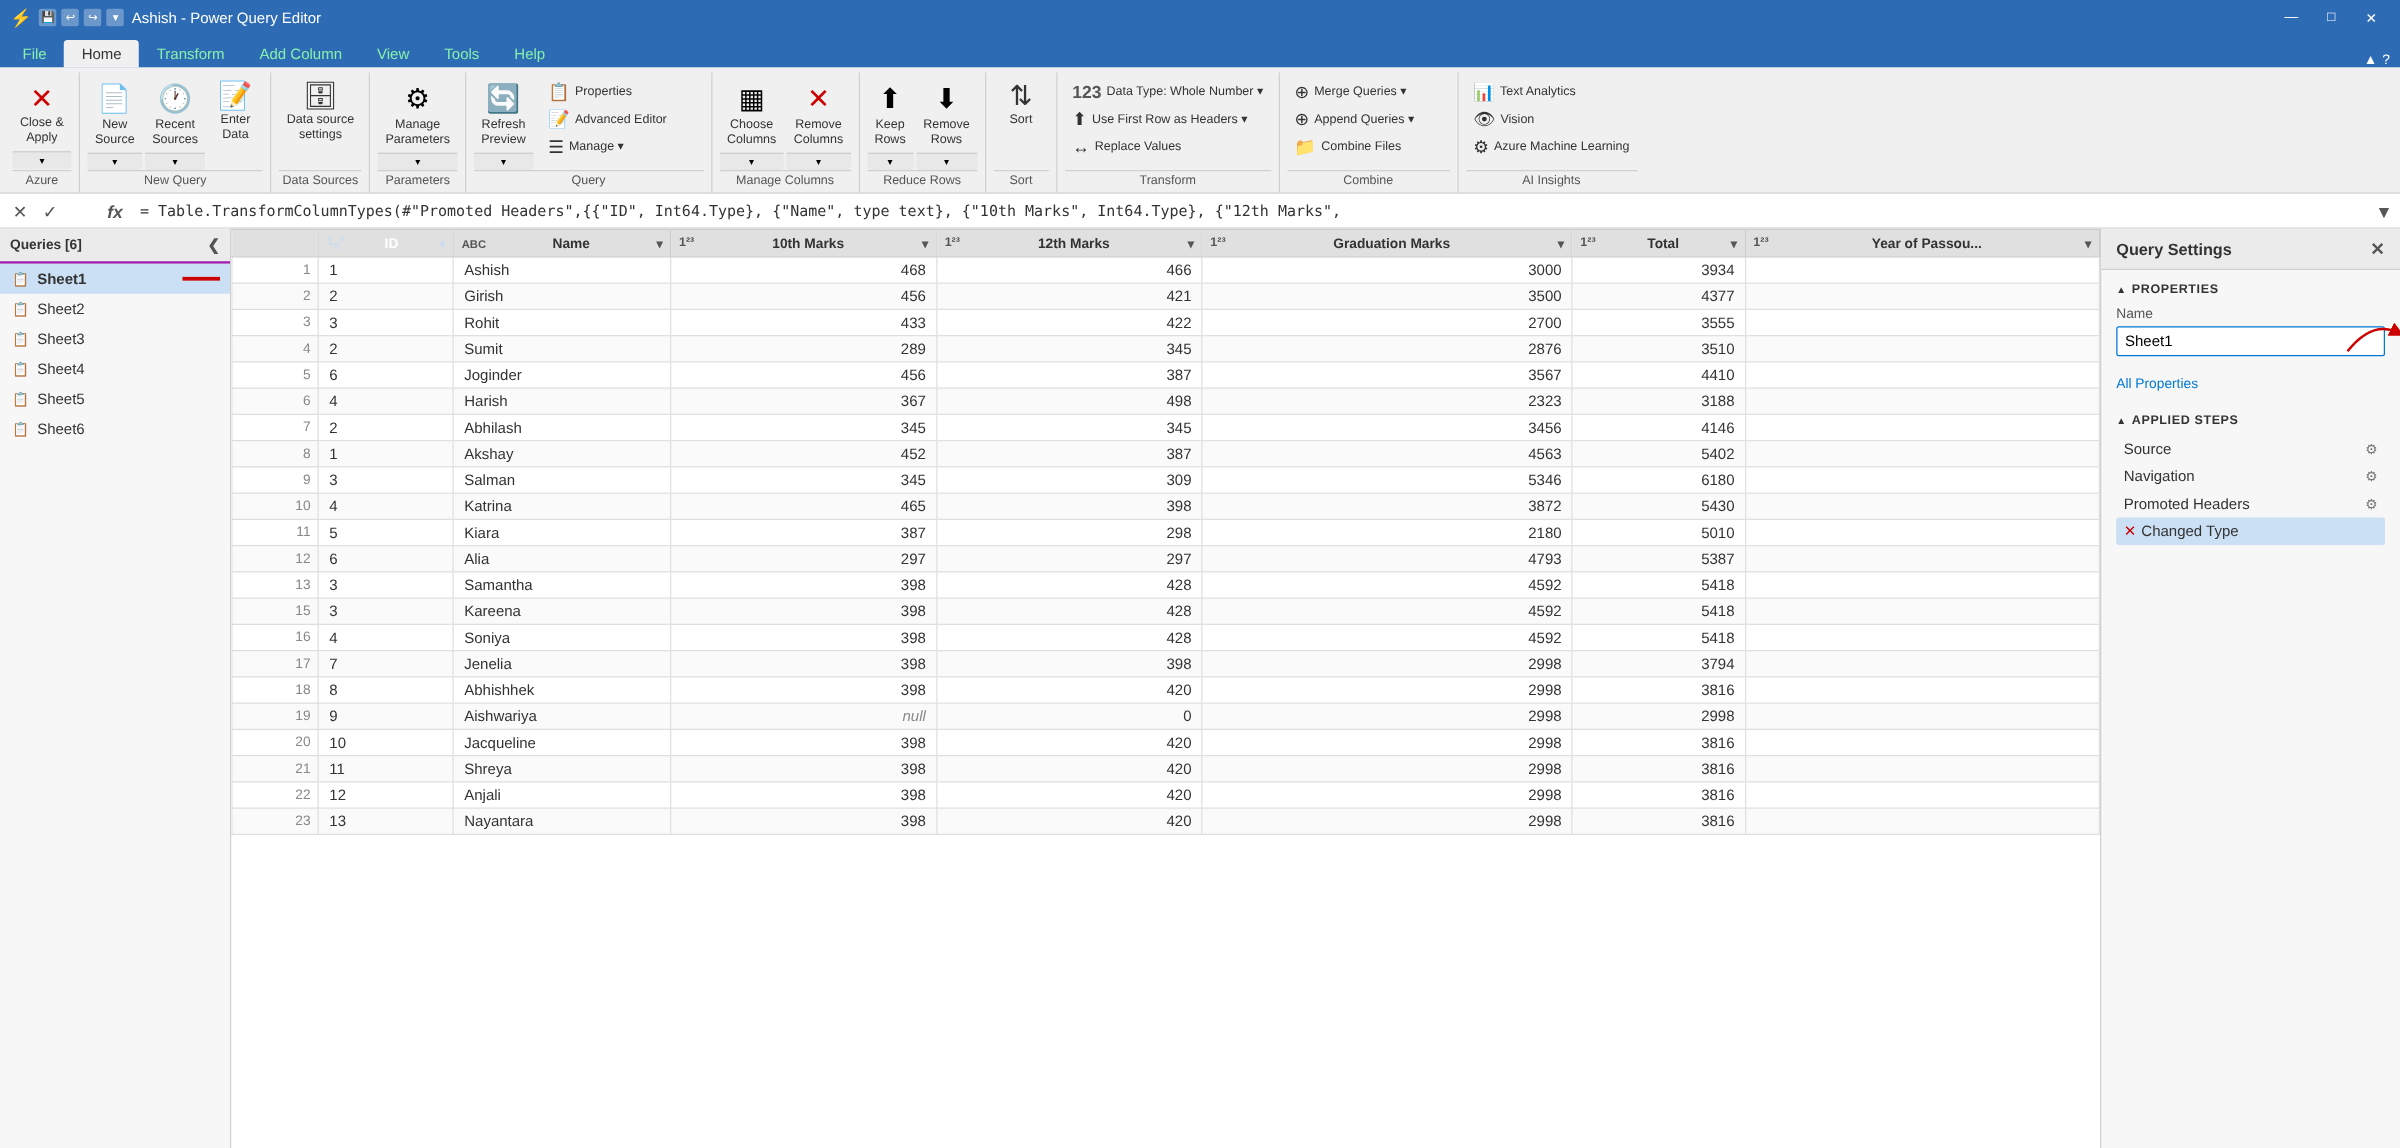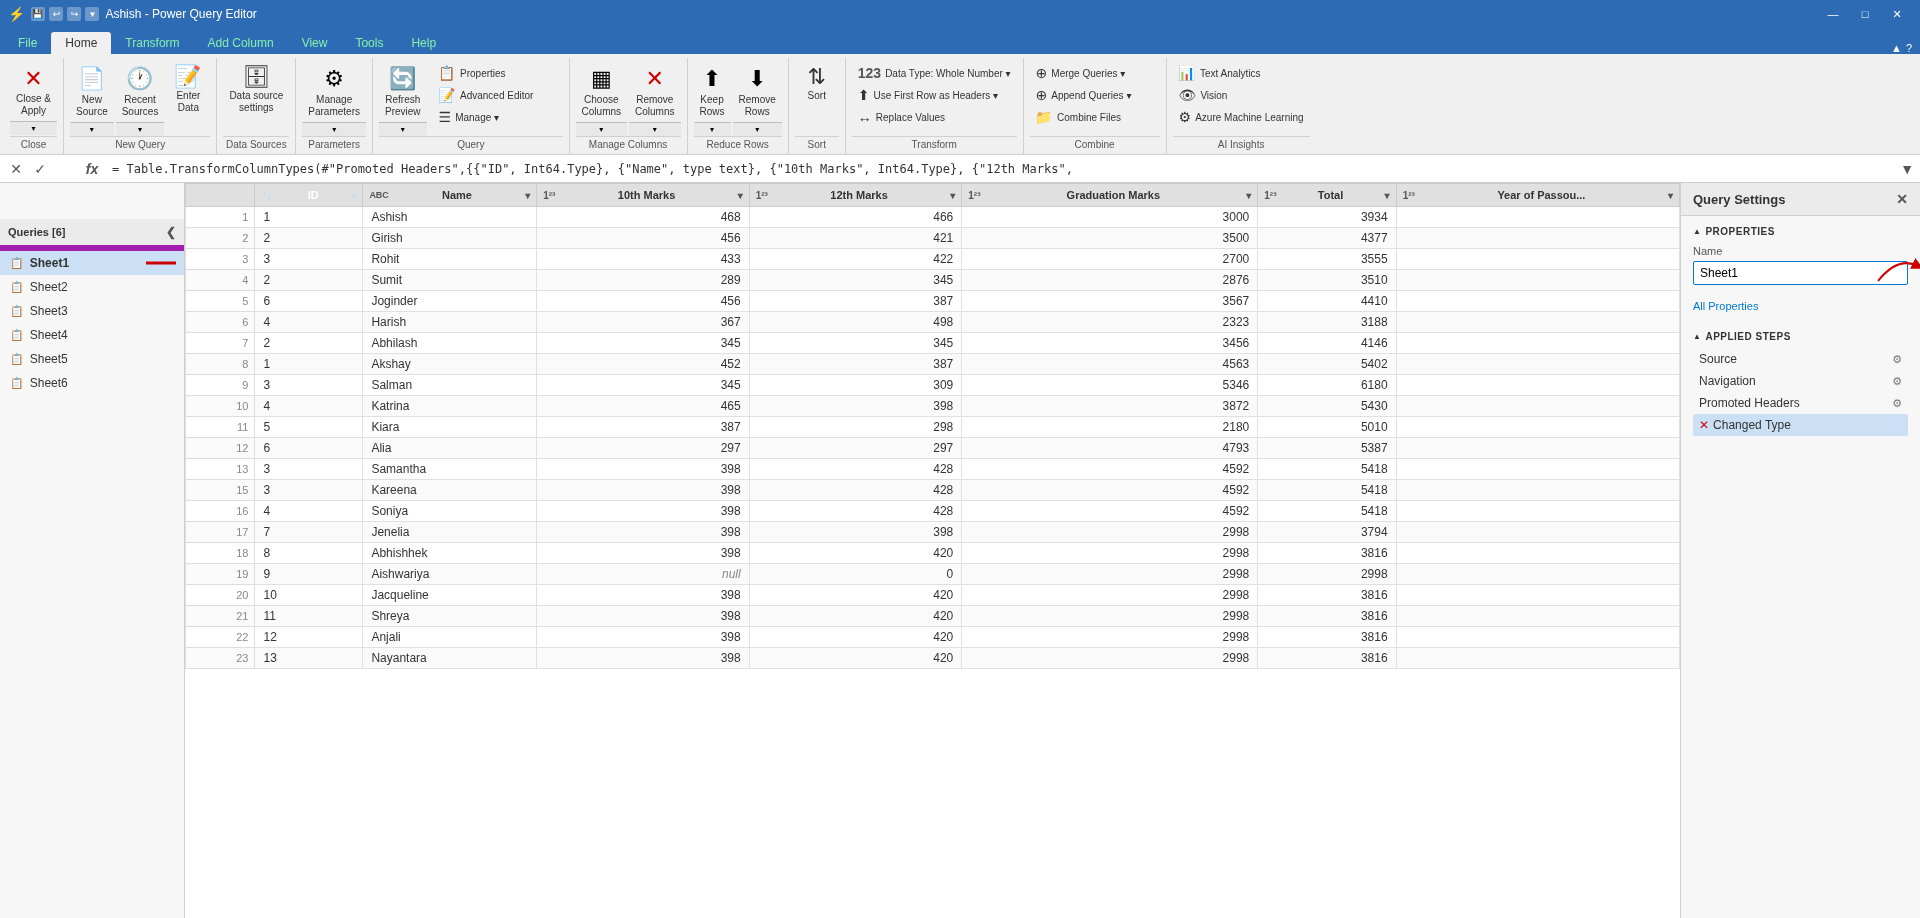--- a/index.html
+++ b/index.html
@@ -188,25 +188,24 @@
       border-right: 1px solid #d0d0d0;
       display: flex;
       flex-direction: column;
     }
     .queries-header {
       padding: 6px 8px;
       font-size: 11px;
       font-weight: 600;
       color: #333;
       background: #ebebeb;
-      border-bottom: 6px solid #a21caf;
+      border-bottom: 2px solid #a21caf;
       display: flex;
       align-items: center;
       justify-content: space-between;
-      margin-top: 36px;
     }
     .queries-collapse { font-size: 12px; cursor: pointer; color: #555; }
     .query-item {
       padding: 5px 10px;
       font-size: 12px;
       color: #333;
       cursor: pointer;
       display: flex;
       align-items: center;
       gap: 6px;
@@ -408,21 +407,21 @@
   <div class="ribbon-group">
     <div class="ribbon-group-buttons">
       <div class="ribbon-btn-with-arrow">
         <div class="ribbon-btn-main close-apply-btn">
           <span class="btn-icon close-apply-icon">✕</span>
           <span style="font-size:10px;color:#333;line-height:1.2;">Close &amp;<br>Apply</span>
         </div>
         <div class="ribbon-dropdown-arrow">▾</div>
       </div>
     </div>
-    <div class="ribbon-group-label">Close</div>
+    <div class="ribbon-group-label">Azure</div>
   </div>
 
   <div class="ribbon-group">
     <div class="ribbon-group-buttons">
       <div class="ribbon-btn-with-arrow">
         <div class="ribbon-btn-main">
           <span class="btn-icon" style="font-size:22px;">📄</span>
           <span style="font-size:10px;color:#333;line-height:1.2;">New<br>Source</span>
         </div>
         <div class="ribbon-dropdown-arrow">▾</div>

